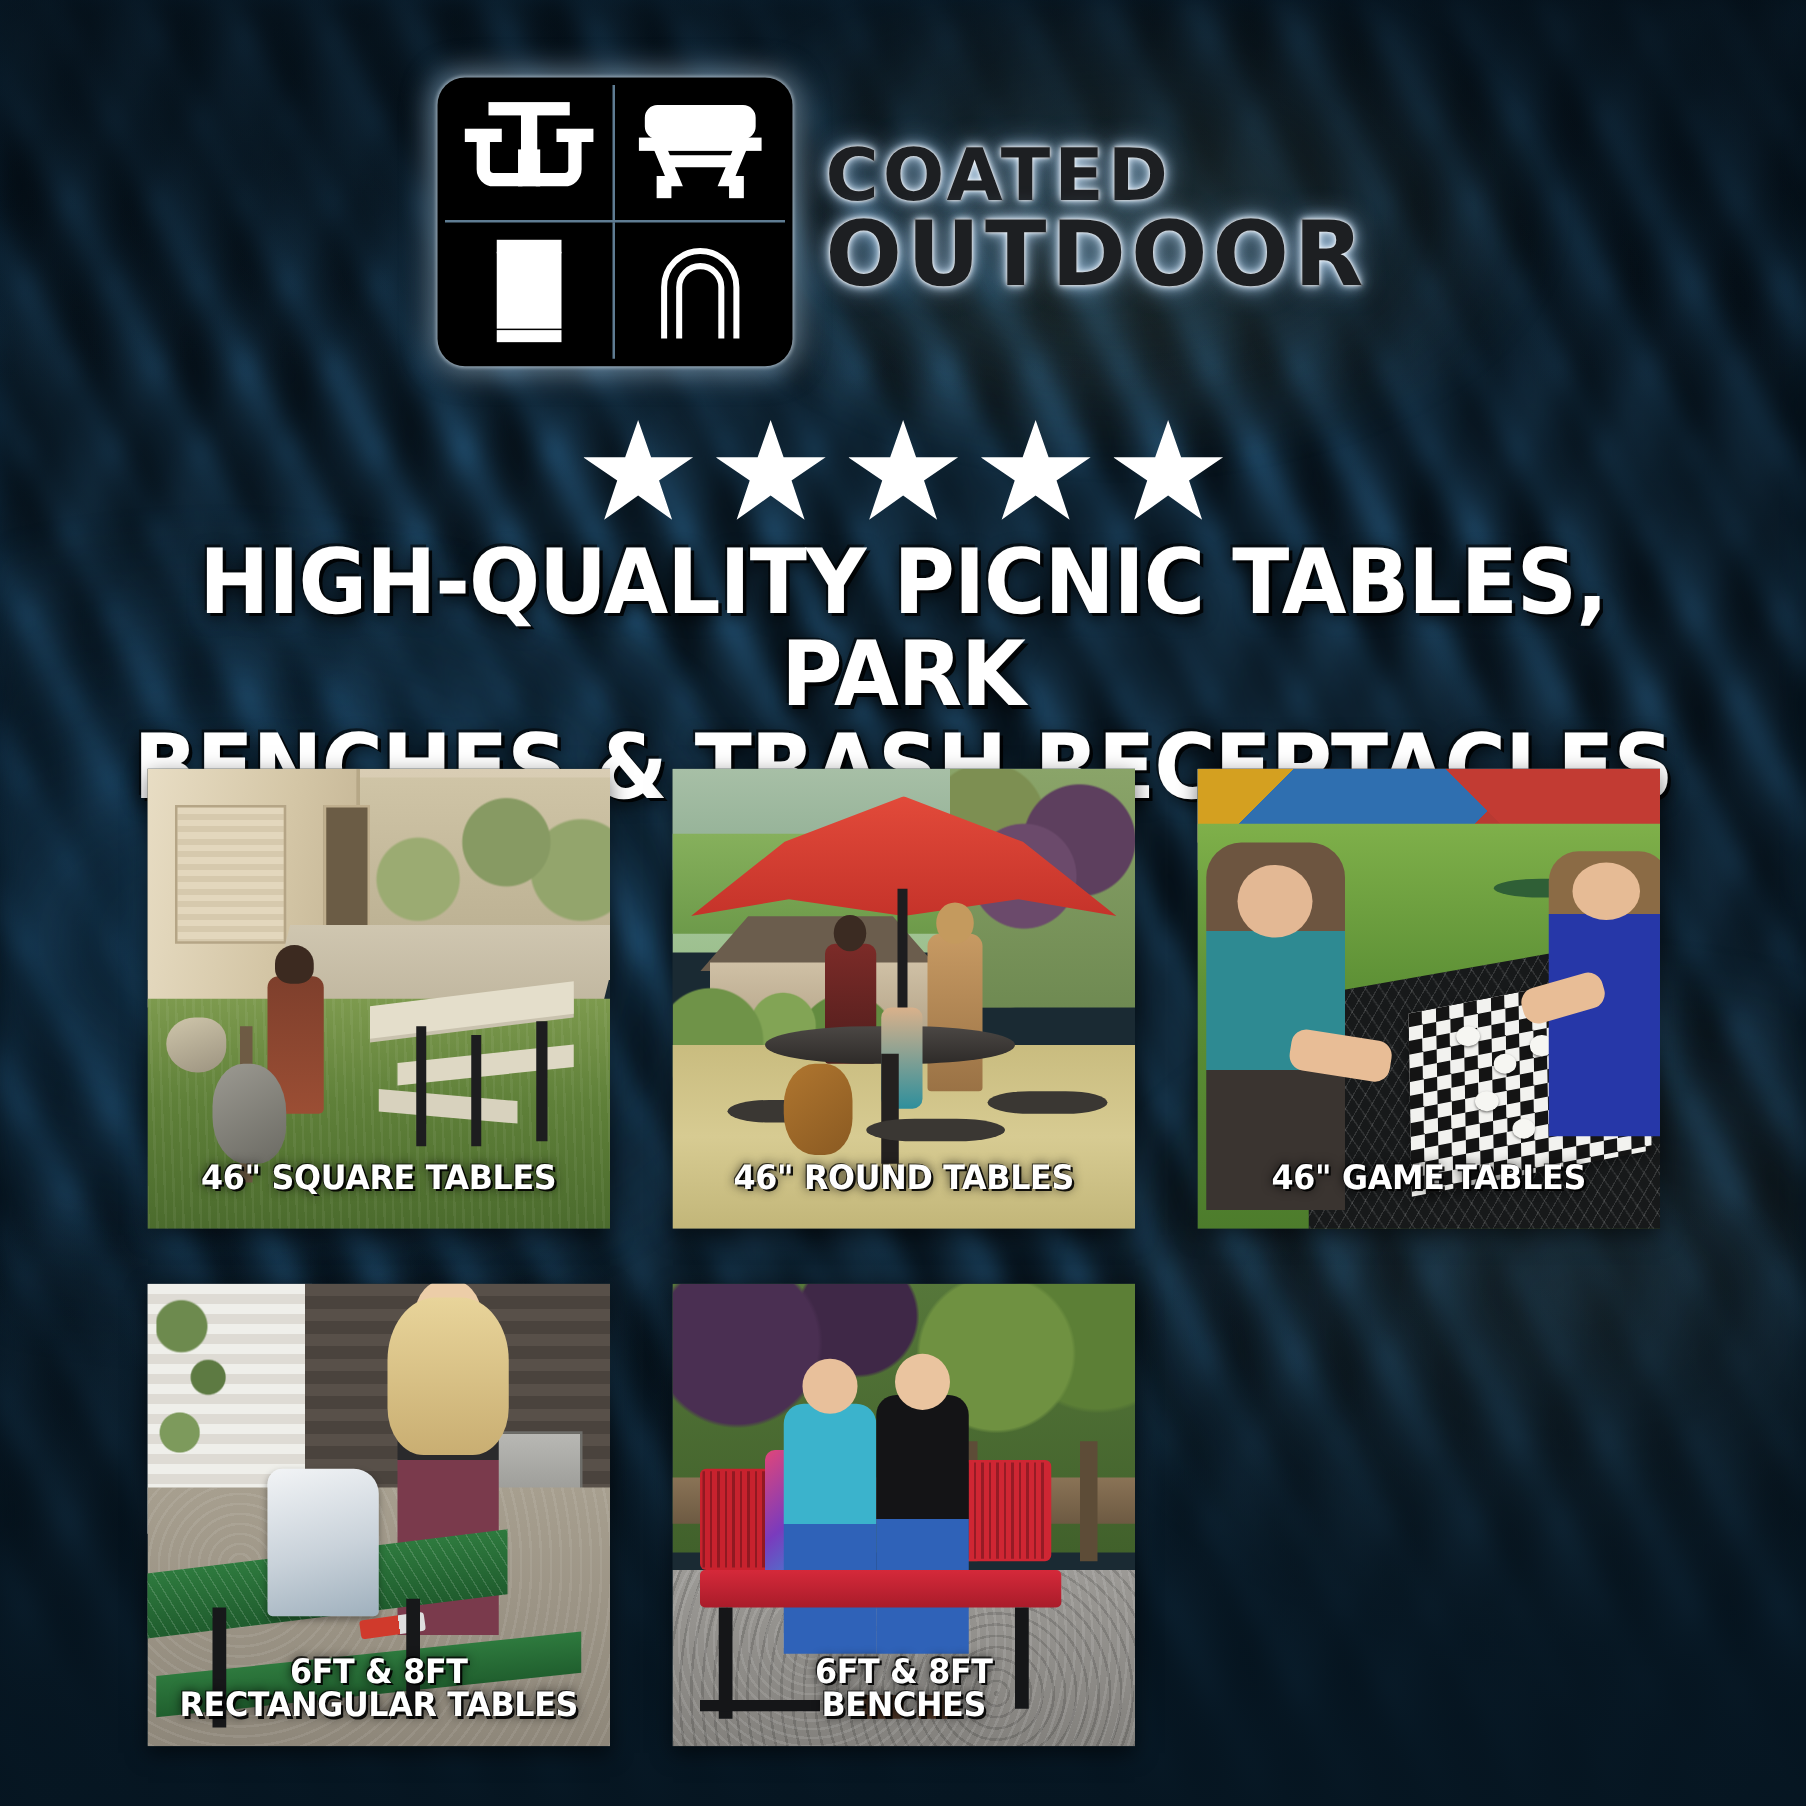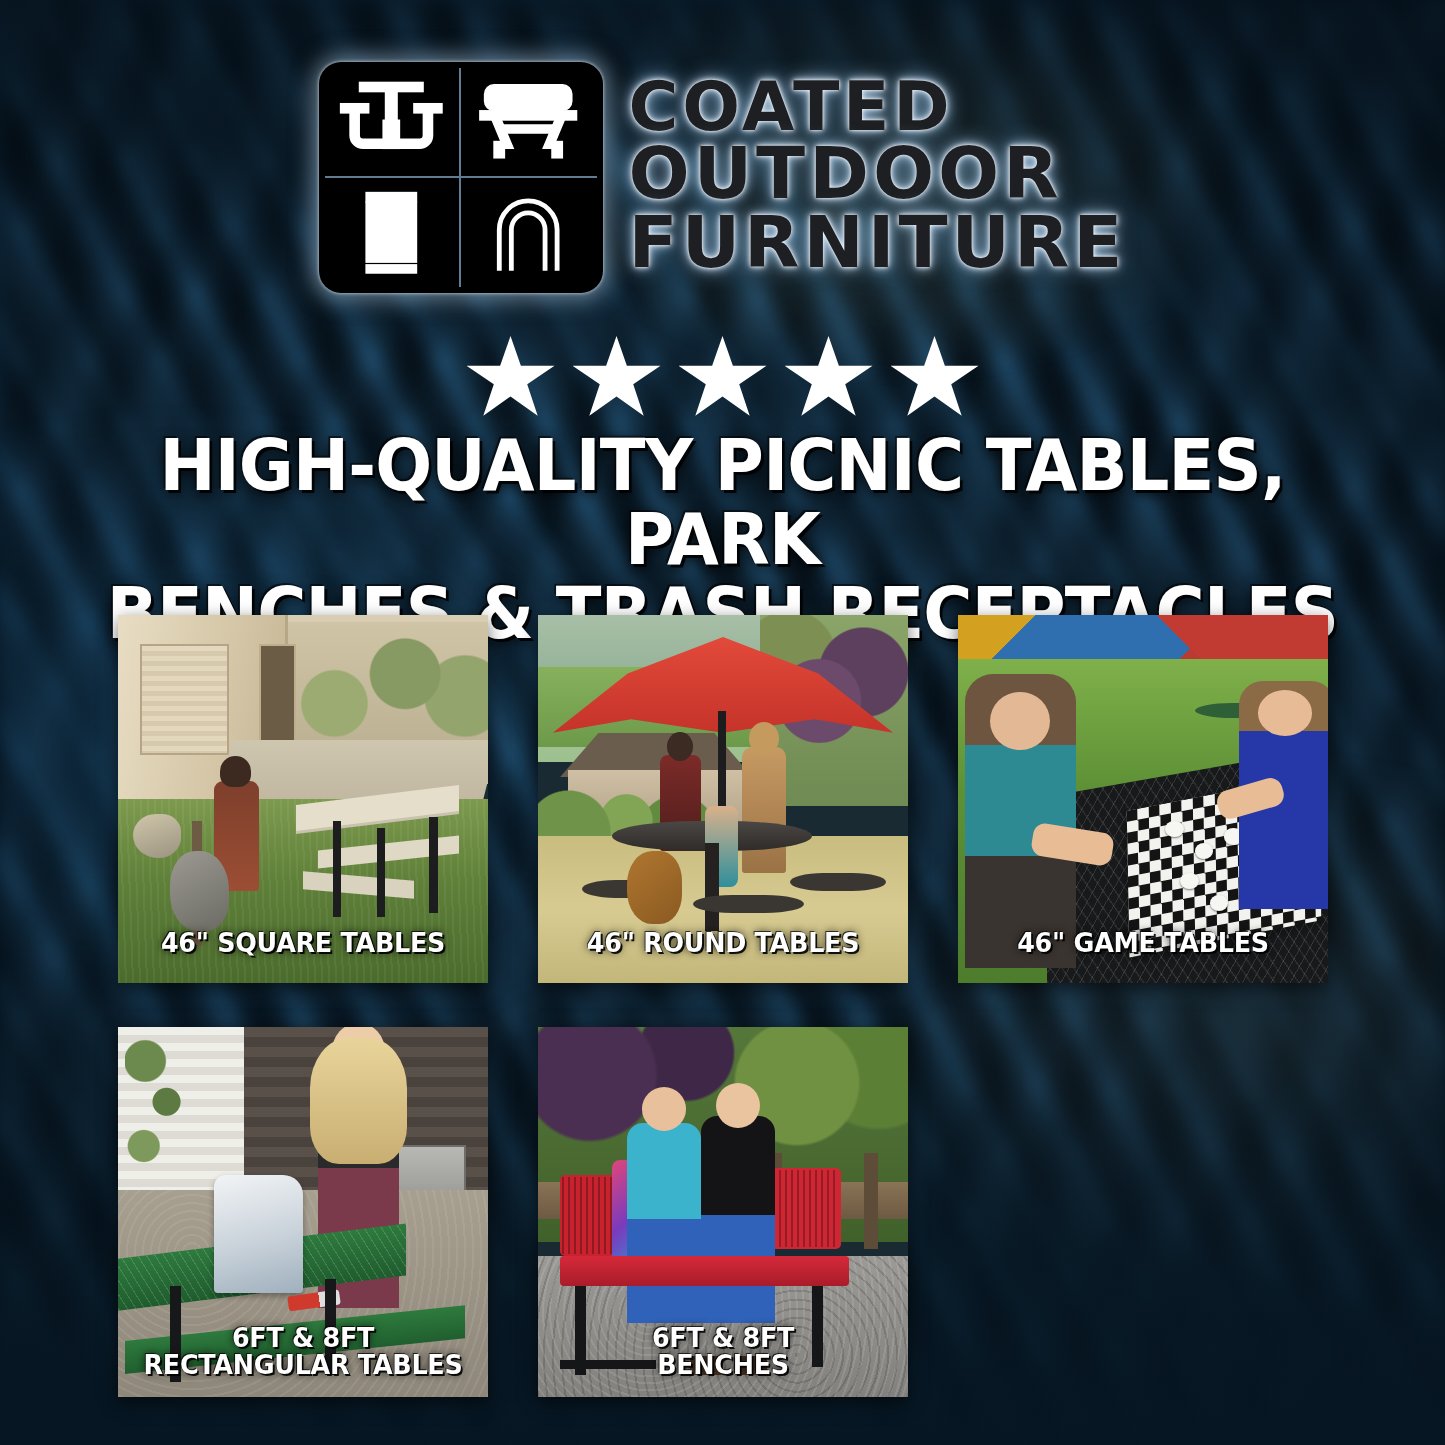--- a/index.html
+++ b/index.html
@@ -107,21 +107,21 @@
     line-height:.96;
     white-space:nowrap;
     text-shadow:
       0 0 2px #ffffff,
       0 0 5px #e6f1fb,
       0 0 11px rgba(200,225,250,.95),
       0 0 22px rgba(150,195,235,.75),
       1px 1px 0 #000,
       -1px -1px 0 #000;
   }
-  .logo-line.l1{ font-size:68px; }
+  .logo-line.l1{ font-size:58px; }
   .logo-line.l2{ font-size:72px; }
   .logo-line.l3{ font-size:72px; }
 
   
   .stars{
     position:absolute; top:336px; left:0; width:1445px;
     display:flex; align-items:center; justify-content:center; gap:18px;
   }
   .star{
     width:88px; height:84px;
@@ -473,21 +473,20 @@
           <svg viewBox="0 0 100 80" fill="none" stroke="#fff" stroke-width="4">
             <path d="M26 72 V38 a24 24 0 0 1 48 0 V72"></path>
             <path d="M36 72 V38 a14 14 0 0 1 28 0 V72"></path>
           </svg>
         </div>
       </div>
 
       <div class="logo-words">
         <div class="logo-line l1">COATED</div>
         <div class="logo-line l2">OUTDOOR</div>
-        <div class="logo-line l3">FURNITURE</div>
       </div>
     </div>
 
     <div class="stars">
       <div class="star"></div>
       <div class="star"></div>
       <div class="star"></div>
       <div class="star"></div>
       <div class="star"></div>
     </div>

